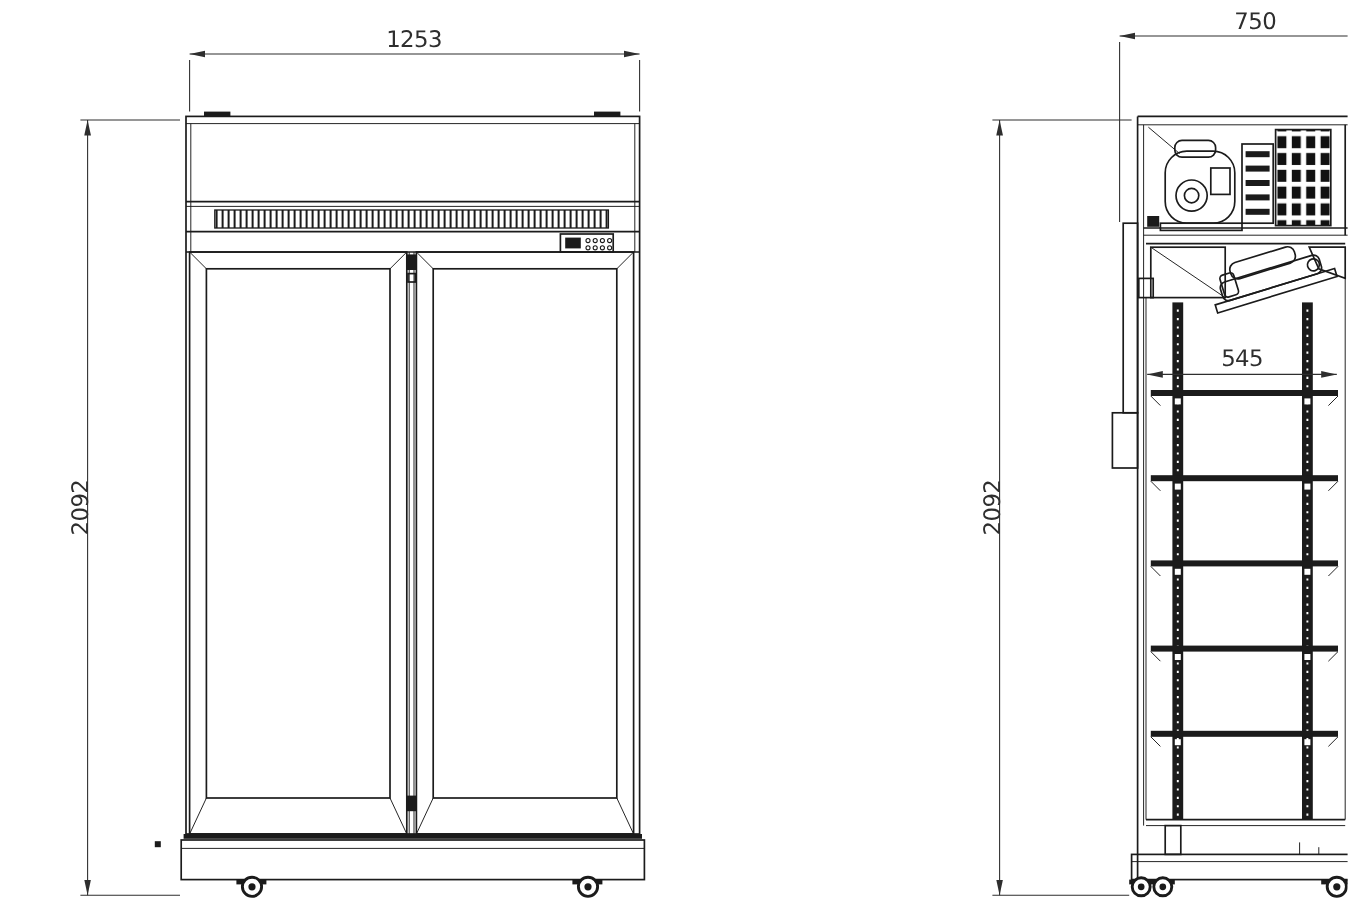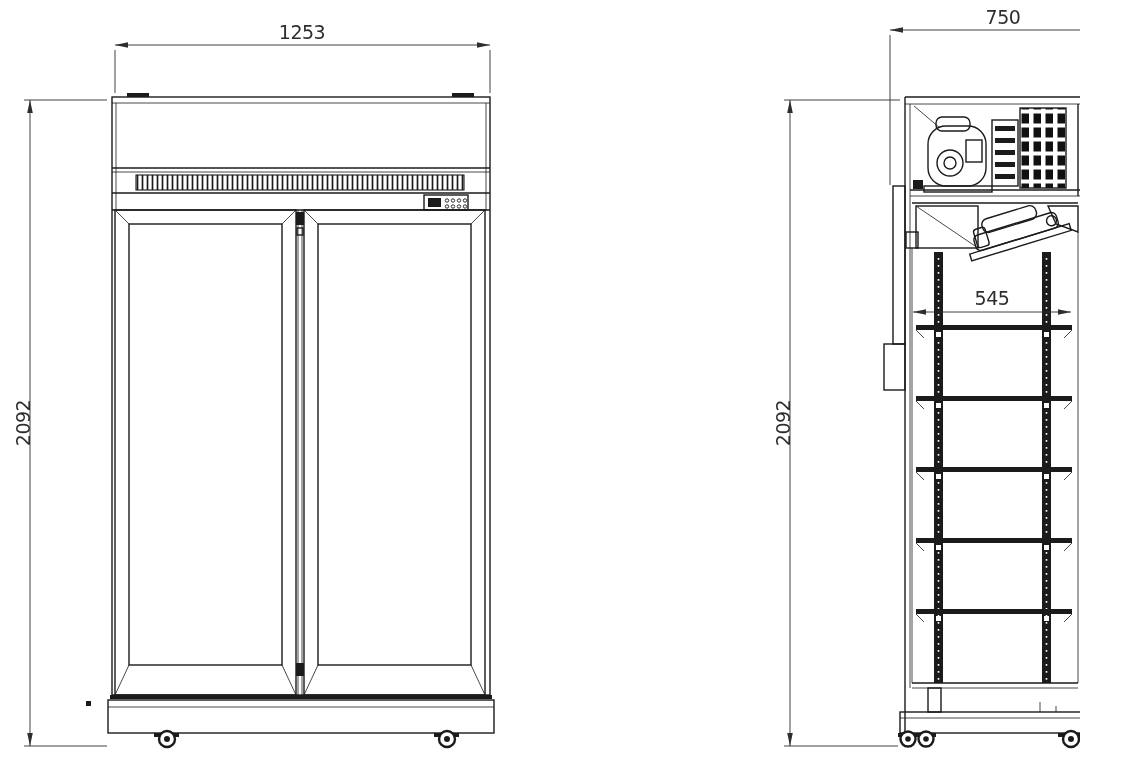--- a/index.html
+++ b/index.html
@@ -1,17 +1,17 @@
 <!DOCTYPE html>
 <html style="--line: #1b1b1b; --dim: #2e2e2e;"><head>
 <meta charset="utf-8">
 <style>
   :root { --line:#1b1b1b; --dim:#2e2e2e; --bg:#ffffff; }
   html,body { margin:0; padding:0; background:var(--bg); }
-  .stage { width:1080px; height:770px; position:relative; background:var(--bg); overflow:hidden; }
+  .stage { width:1080px; height:770px; position:relative; background:var(--bg); overflow:hidden;padding-left:43px; }
   svg text { user-select:none; }
   .ln      { stroke:var(--line); stroke-width:1.4; fill:none; }
   .lnthin  { stroke:var(--line); stroke-width:0.8; fill:none; }
   .blk     { fill:var(--line); stroke:none; }
   .wht     { fill:#fff; stroke:none; }
   .dim     { stroke:var(--dim); stroke-width:0.9; fill:none; }
   .dimtxt  { fill:var(--dim); font-family:"DejaVu Sans", sans-serif; font-size:19px; letter-spacing:-0.5px; }
   .arr     { fill:var(--dim); }
 </style>
 </head>

